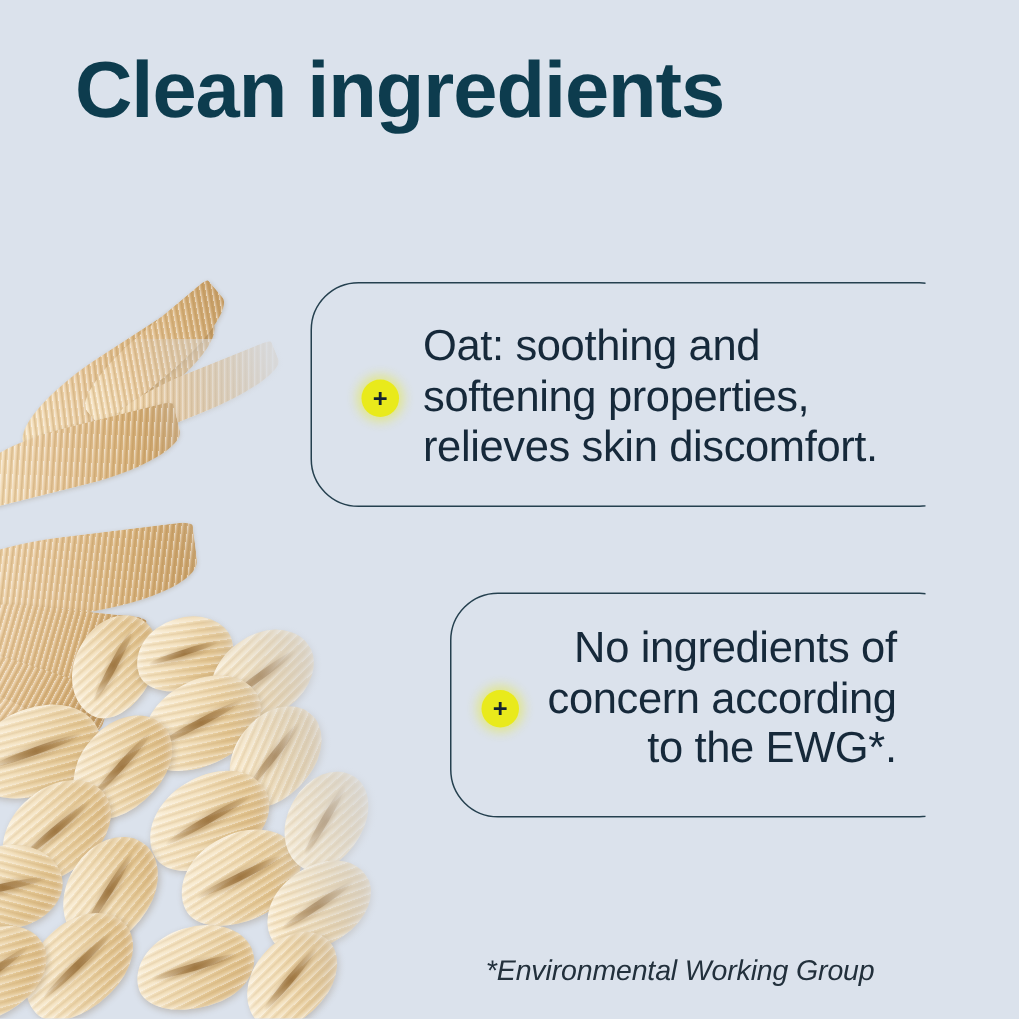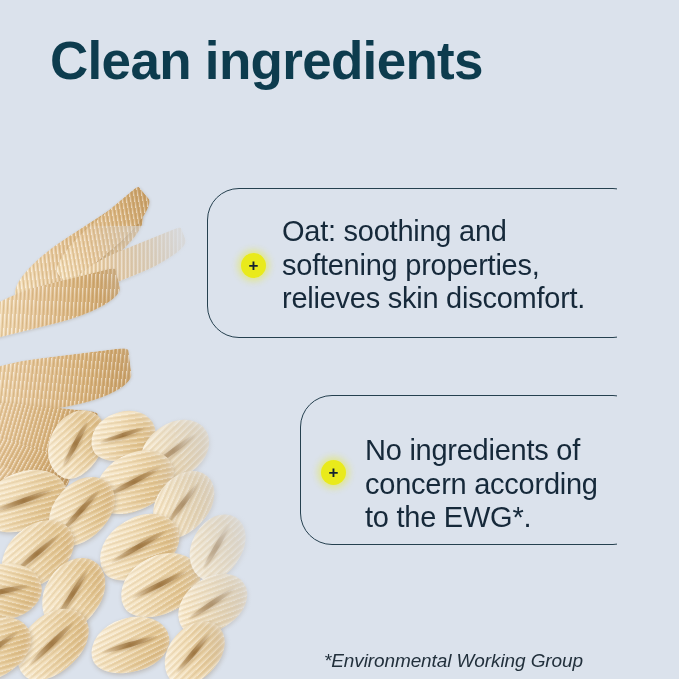--- a/index.html
+++ b/index.html
@@ -121,33 +121,32 @@
 
   .card-text {
     position: absolute;
     font-size: 29px;
     line-height: 33.5px;
     color: #16293a;
     letter-spacing: -0.25px;
     white-space: pre-line;
   }
   #card-oat .card-text { left: 74px; top: 26px; }
-  #card-ewg .card-text { left: 64px; top: 38px; }
+  #card-ewg .card-text { left: 64px; top: 20px; text-align: right; }
 
   
   #footnote {
     position: absolute;
     right: 34px;
     top: 636px;
     font-size: 19px;
     line-height: 24px;
     font-style: italic;
     color: #22303c;
     letter-spacing: -0.1px;
-    margin-top: 13px;
   }
 </style>
 </head>
 <body>
 
 <div id="stage">
 
   <div id="oats-photo">
 
     <div class="husk" style="--ang:116deg; left:18px;  top:8px;   width:150px; height:44px; transform:rotate(-33deg);"></div>

